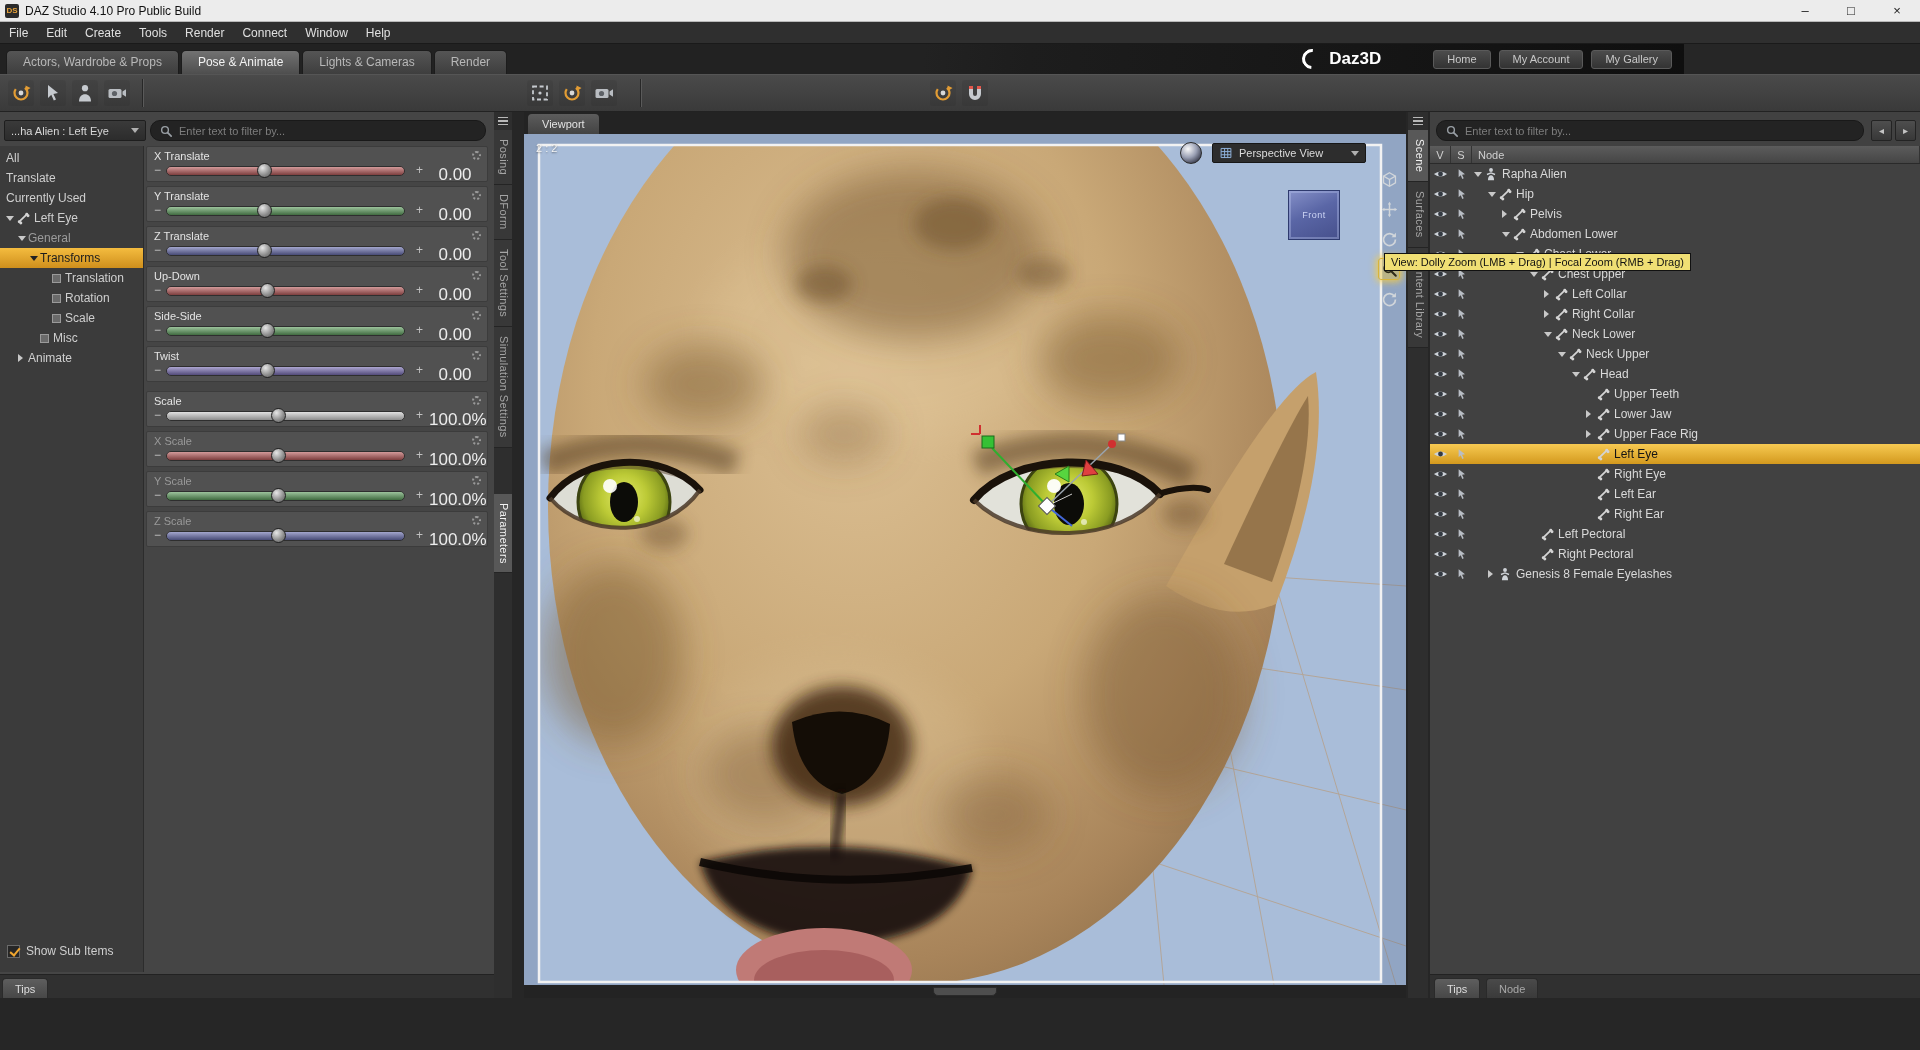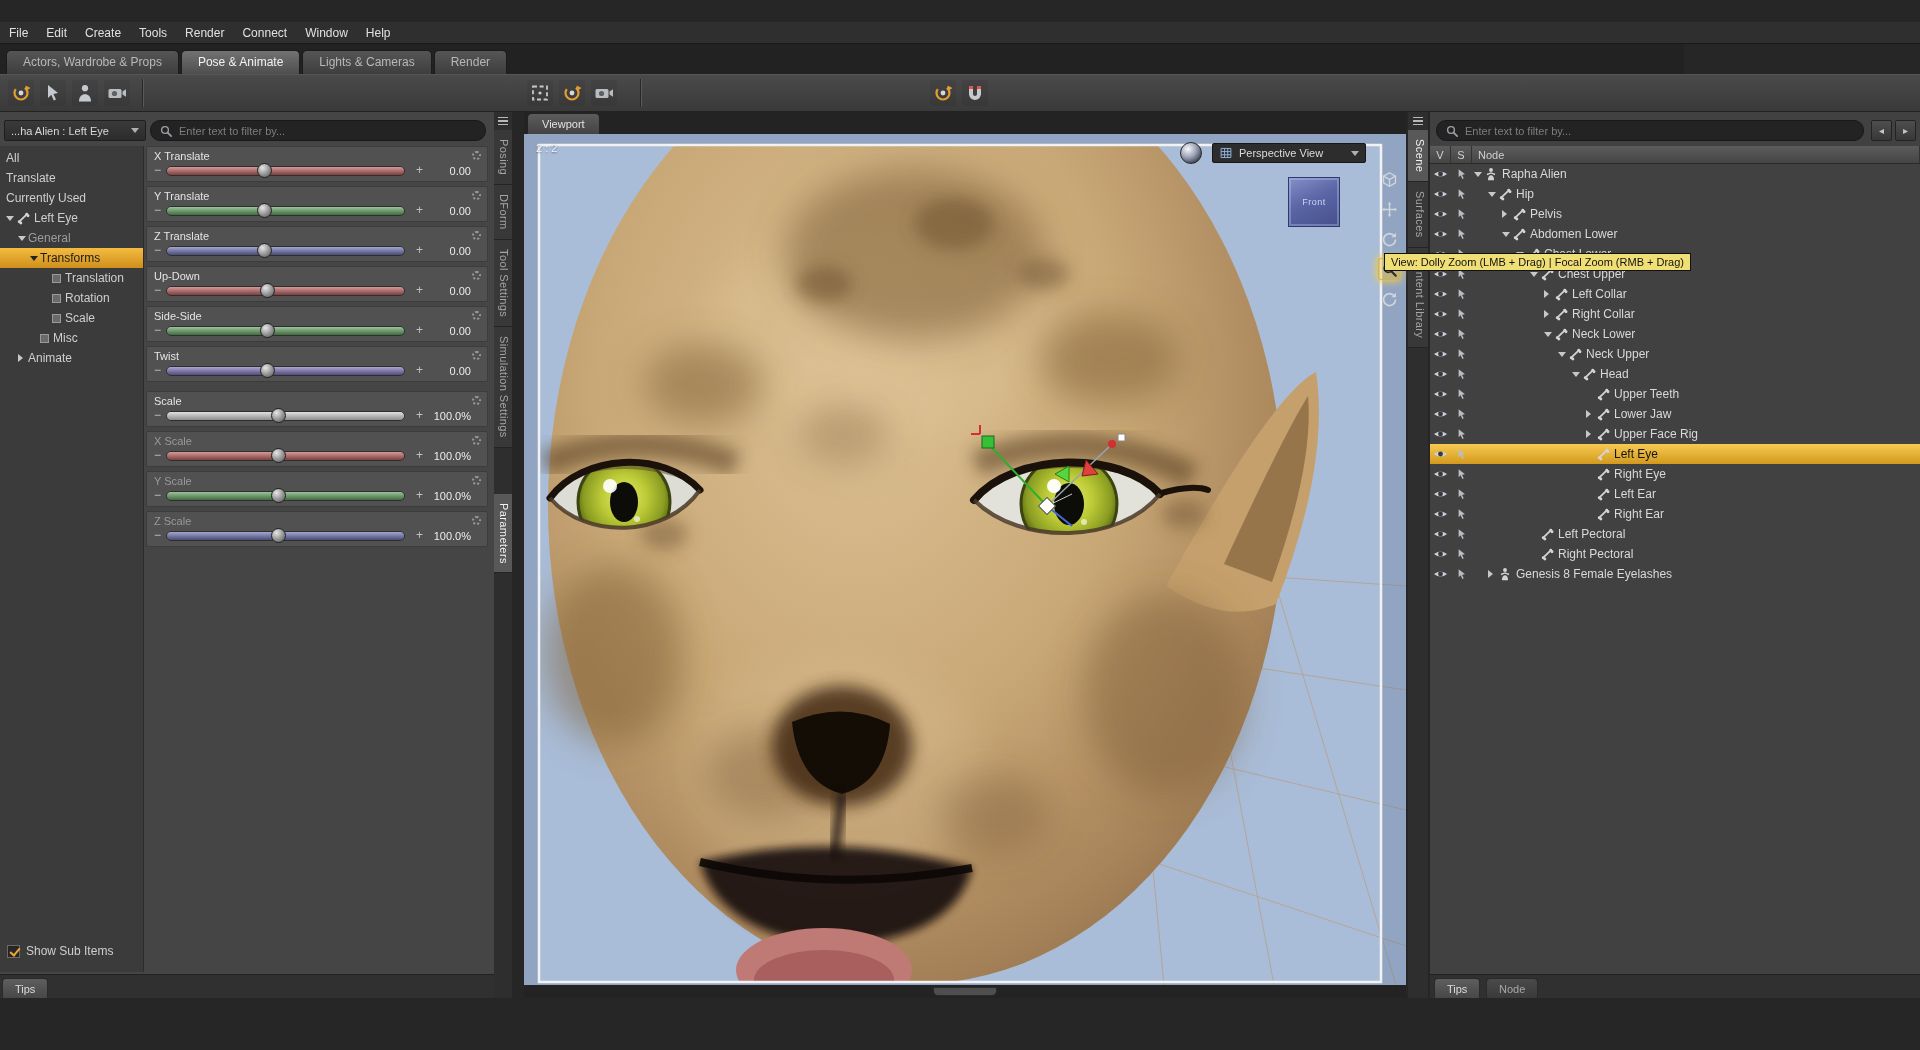--- a/index.html
+++ b/index.html
@@ -57,21 +57,21 @@
 .node-ic{width:14px;height:14px;margin-right:4px;flex:none;display:flex}
 .node-ic svg{width:14px;height:14px}
 #lp-sliders{position:absolute;left:146px;top:34px;right:6px;bottom:64px}
 .slider-row{height:36px;margin-bottom:4px;background:#515151;border:1px solid #3c3c3c;border-radius:2px;position:relative}
 .slider-row.gap{margin-top:9px}
 .s-label{position:absolute;left:7px;top:3px;font-size:11px;color:#e4e4e4}
 .slider-row.dim .s-label{color:#999}
 .s-gear{position:absolute;right:6px;top:4px;width:9px;height:9px;border-radius:50%;border:2px dotted #9a9a9a}
 .s-minus{position:absolute;left:7px;top:16px;color:#c0c0c0;font-size:12px}
 .s-plus{position:absolute;right:64px;top:16px;color:#c0c0c0;font-size:12px}
-.s-val{position:absolute;right:16px;top:18px;width:52px;text-align:right;font-size:11px;color:#ececec}
+.s-val{position:absolute;right:6px;top:18px;width:52px;text-align:center;font-size:17px;color:#ececec}
 .s-track{position:absolute;left:19px;right:82px;top:19px;height:10px;border-radius:5px;border:1px solid #2e2e2e}
 .s-track::before{content:"";position:absolute;inset:0;border-radius:5px;background:linear-gradient(rgba(255,255,255,.38),rgba(0,0,0,.32))}
 .s-knob{position:absolute;top:-4px;width:15px;height:15px;margin-left:-7px;border-radius:50%;background:radial-gradient(circle at 35% 30%,#e6e6e6,#8a8a8a 60%,#5c5c5c);border:1px solid #222}
 #lp-subitems{position:absolute;left:7px;bottom:40px;display:flex;align-items:center;gap:6px;color:#cfcfcf;font-size:12px}
 .chk{width:13px;height:13px;background:#262626;border:1px solid #6a6a6a;position:relative;flex:none}
 .chk::after{content:"";position:absolute;left:2px;top:2px;width:8px;height:4px;border-left:2px solid #f0a630;border-bottom:2px solid #f0a630;transform:rotate(-50deg)}
 .panel-footer{position:absolute;left:0;bottom:0;width:100%;height:24px;background:#303030;border-top:1px solid #222}
 .corner-tab{position:absolute;bottom:0;height:20px;padding:0 12px;line-height:20px;background:linear-gradient(#5e5e5e,#474747);border-radius:4px 4px 0 0;color:#ddd;font-size:11px;border:1px solid #2a2a2a;border-bottom:none}
 .corner-tab.dim2{background:linear-gradient(#4a4a4a,#3a3a3a);color:#a8a8a8}
 
@@ -88,21 +88,21 @@
 
 #vp-area{position:absolute;left:524px;top:112px;width:882px;height:886px;background:#232323}
 #vp-tab{position:absolute;left:4px;top:2px;height:20px;padding:0 14px;line-height:20px;background:linear-gradient(#5c5c5c,#434343);border-radius:4px 4px 0 0;color:#e2e2e2;font-size:11px}
 #vp-menuicon{position:absolute;right:8px;top:6px}
 #vp-canvas{position:absolute;left:0;top:22px;width:882px;height:851px;background:#a9bdd9;overflow:hidden}
 #vp-canvas svg.scene{position:absolute;inset:0;width:100%;height:100%}
 .vp-ratio{position:absolute;left:12px;top:8px;color:#f4f4f4;font-size:11px;text-shadow:0 1px 2px rgba(0,0,0,.45)}
 .vp-sphere{position:absolute;left:656px;top:8px;width:22px;height:22px;border-radius:50%;background:radial-gradient(circle at 35% 30%,#fafafa,#9aa0b4 45%,#3c3f50 80%,#1e2028);border:1px solid #2a2a2a}
 .vp-camsel{position:absolute;left:688px;top:9px;width:154px;height:20px;background:#2d2d2d;border:1px solid #171717;border-radius:2px;display:flex;align-items:center;gap:6px;padding:0 6px;color:#dcdcdc;font-size:11px}
 .ic-grid{width:14px;height:14px;flex:none;display:flex}
-.navcube{position:absolute;left:764px;top:43px;width:52px;height:50px;background:linear-gradient(155deg,#8590c8 0%,#5a66a6 45%,#46508c 100%);border:1px solid #2e3a6e;box-shadow:inset 0 0 0 2px rgba(190,200,240,.35);display:flex;align-items:center;justify-content:center;color:#cdd5f5;font-size:9px;letter-spacing:.5px}
+.navcube{position:absolute;left:764px;top:56px;width:52px;height:50px;background:linear-gradient(155deg,#8590c8 0%,#5a66a6 45%,#46508c 100%);border:1px solid #2e3a6e;box-shadow:inset 0 0 0 2px rgba(190,200,240,.35);display:flex;align-items:center;justify-content:center;color:#cdd5f5;font-size:9px;letter-spacing:.5px}
 #vp-handle{position:absolute;left:50%;bottom:2px;transform:translateX(-50%);width:64px;height:9px;background:#4e4e4e;border:1px solid #2a2a2a;border-radius:0 0 5px 5px}
 
 #vp-tools{position:absolute;left:1376px;top:168px;width:26px;display:flex;flex-direction:column;gap:8px;align-items:center;z-index:5}
 .vptool{width:22px;height:22px;display:flex;align-items:center;justify-content:center;border-radius:3px}
 .vptool svg{width:17px;height:17px}
 .vptool.active{background:rgba(240,200,60,.45);box-shadow:0 0 7px 2px rgba(245,205,70,.85);border:1px solid #d8b43a}
 #tooltip{position:absolute;left:1384px;top:253px;height:18px;background:#f0df74;border:1px solid #111;color:#111;font-size:11px;line-height:16px;padding:0 6px;white-space:nowrap;z-index:99}
 
 
 #right-panel{position:absolute;left:1430px;top:112px;width:490px;height:886px;background:#414141}
@@ -127,39 +127,59 @@
 .lesson{position:absolute;left:1506px;top:3px;width:196px;height:18px;background:#2c2c2c;border:1px solid #1a1a1a;border-radius:2px;display:flex;align-items:center;padding:0 8px;color:#c6c6c6;font-size:11px}
 #status-icons{position:absolute;left:1712px;top:3px;display:flex;gap:3px}
 .sbtn{width:20px;height:18px;background:linear-gradient(#4c4c4c,#383838);border:1px solid #242424;border-radius:2px;color:#b8b8b8;font-size:11px;display:flex;align-items:center;justify-content:center}
 .grip{position:absolute;right:2px;bottom:2px;width:14px;height:14px;background:repeating-linear-gradient(135deg,#666 0 2px,transparent 2px 5px)}
 </style>
 </head>
 <body>
 
 <div class="app">
 
+  <div id="titlebar">
+    <span class="app-icon">DS</span>
+    <span id="title-text">DAZ Studio 4.10 Pro Public Build</span>
+    <span class="win-controls">
+      <span class="win-btn">–</span>
+      <span class="win-btn">□</span>
+      <span class="win-btn">×</span>
+    </span>
+  </div>
 
   <div id="menubar">
       <span class="menu-item">File</span>
       <span class="menu-item">Edit</span>
       <span class="menu-item">Create</span>
       <span class="menu-item">Tools</span>
       <span class="menu-item">Render</span>
       <span class="menu-item">Connect</span>
       <span class="menu-item">Window</span>
       <span class="menu-item">Help</span>
     </div>
 
   <div id="tabrow">
     <div id="activity-tabs">
         <div class="atab">Actors, Wardrobe &amp; Props</div>
         <div class="atab active">Pose &amp; Animate</div>
         <div class="atab">Lights &amp; Cameras</div>
         <div class="atab">Render</div>
       </div>
+    <div class="brandband">
+      <span class="brand-logo">
+        <span class="logo-swoosh"></span>
+        <span>Daz3D</span>
+      </span>
+      <span id="brand-links" style="display:flex;gap:8px">
+          <span class="brand-btn">Home</span>
+          <span class="brand-btn">My Account</span>
+          <span class="brand-btn">My Gallery</span>
+        </span>
+    </div>
   </div>
 
   <div id="toolbar">
     <div class="tb-group" id="tb-g1">
         <span class="tbicon">
           <svg viewBox="0 0 20 20">
             <circle cx="10" cy="10" r="6.5" fill="none" stroke="#e29c34" stroke-width="2.2" stroke-dasharray="24 10"></circle>
             <path d="M14.5 2.5l5 2.5-4.5 3z" fill="#e29c34"></path>
             <circle cx="10" cy="10" r="2.4" fill="#d8d8d8"></circle>
           </svg>

